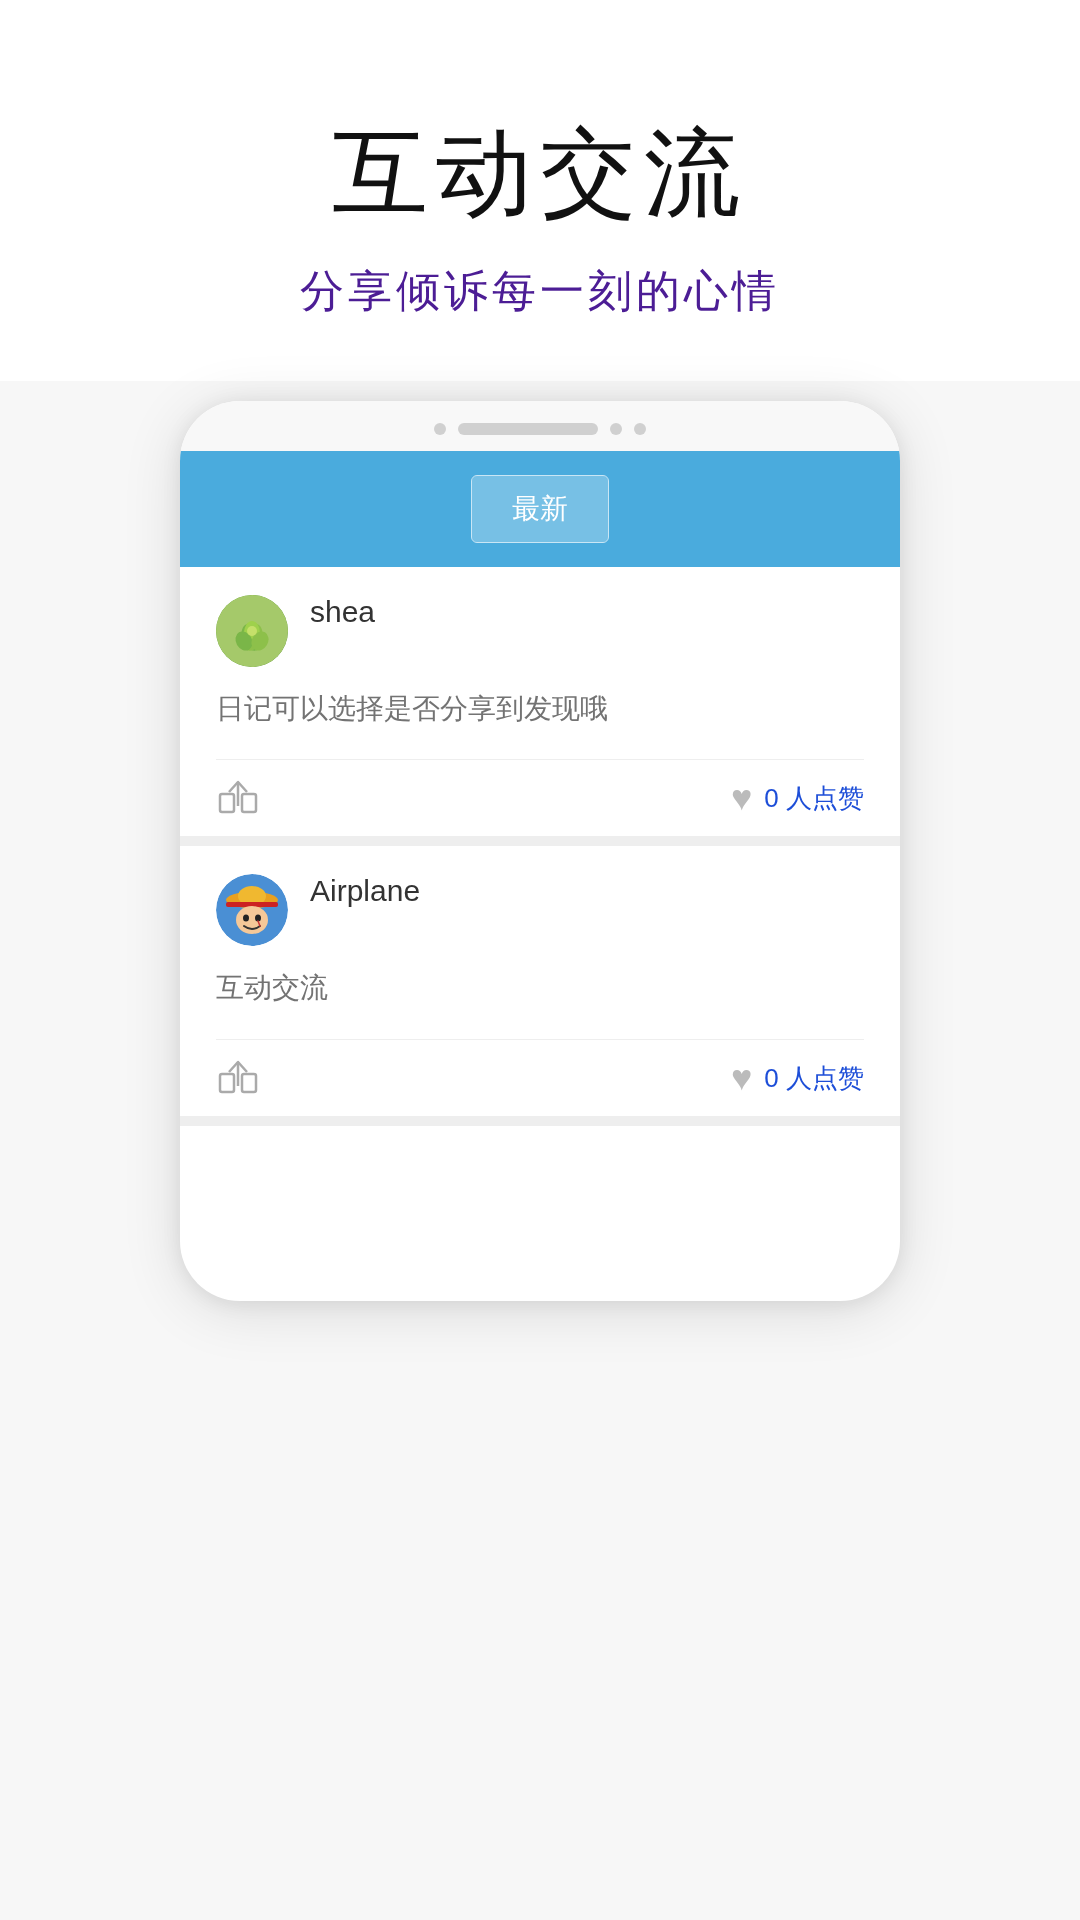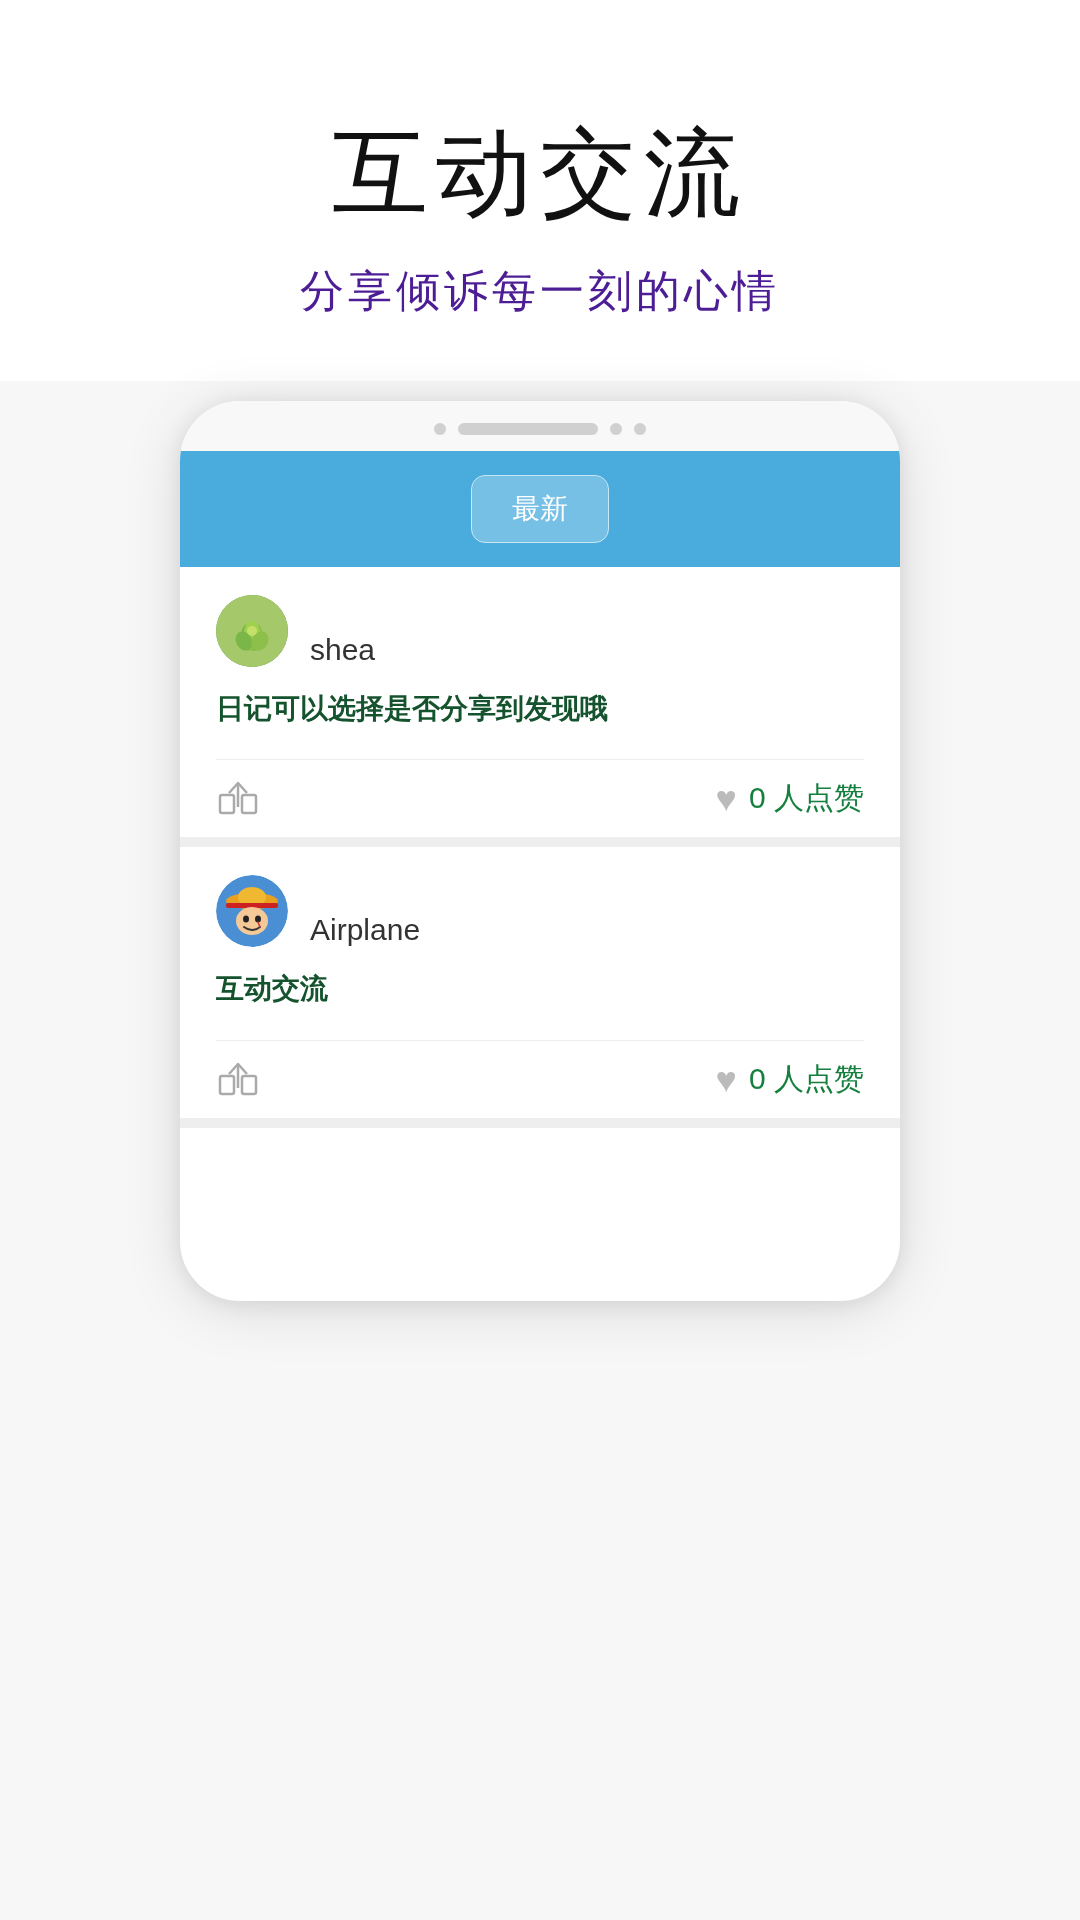--- a/index.html
+++ b/index.html
@@ -93,21 +93,21 @@
       background: #4aabdd;
       padding: 24px 40px;
       display: flex;
       justify-content: center;
       align-items: center;
     }
 
     .tab-group {
       display: flex;
       border: 1.5px solid rgba(255,255,255,0.7);
-      border-radius: 14px;
+      border-radius: 6px;
       overflow: hidden;
     }
 
     .tab-item {
       padding: 14px 40px;
       font-size: 28px;
       color: rgba(255,255,255,0.9);
       cursor: pointer;
       background: transparent;
       border: none;
@@ -130,21 +130,21 @@
     }
 
     
     .post-card {
       padding: 28px 36px 0 36px;
       background: #ffffff;
     }
 
     .post-header {
       display: flex;
-      align-items: flex-end;
+      align-items: flex-start;
       margin-bottom: 20px;
     }
 
     .avatar {
       width: 72px;
       height: 72px;
       border-radius: 50%;
       overflow: hidden;
       margin-right: 22px;
       flex-shrink: 0;
@@ -162,24 +162,23 @@
     }
 
     .username {
       font-size: 30px;
       color: #333333;
       font-weight: 400;
     }
 
     .post-content {
       font-size: 28px;
-      color: #14532d;
+      color: #737373;
       line-height: 1.6;
       margin-bottom: 28px;
-      font-weight: bold;
     }
 
     .post-footer {
       display: flex;
       justify-content: space-between;
       align-items: center;
       padding: 18px 0;
       border-top: 1px solid #eeeeee;
     }
 
@@ -198,22 +197,22 @@
       gap: 12px;
     }
 
     .heart-icon {
       color: #bbbbbb;
       font-size: 36px;
       line-height: 1;
     }
 
     .like-count {
-      font-size: 30px;
-      color: #15803d;
+      font-size: 26px;
+      color: #1d4ed8;
     }
 
     .divider {
       height: 10px;
       background: #eeeeee;
     }
 
     
     .share-svg {
       width: 40px;

